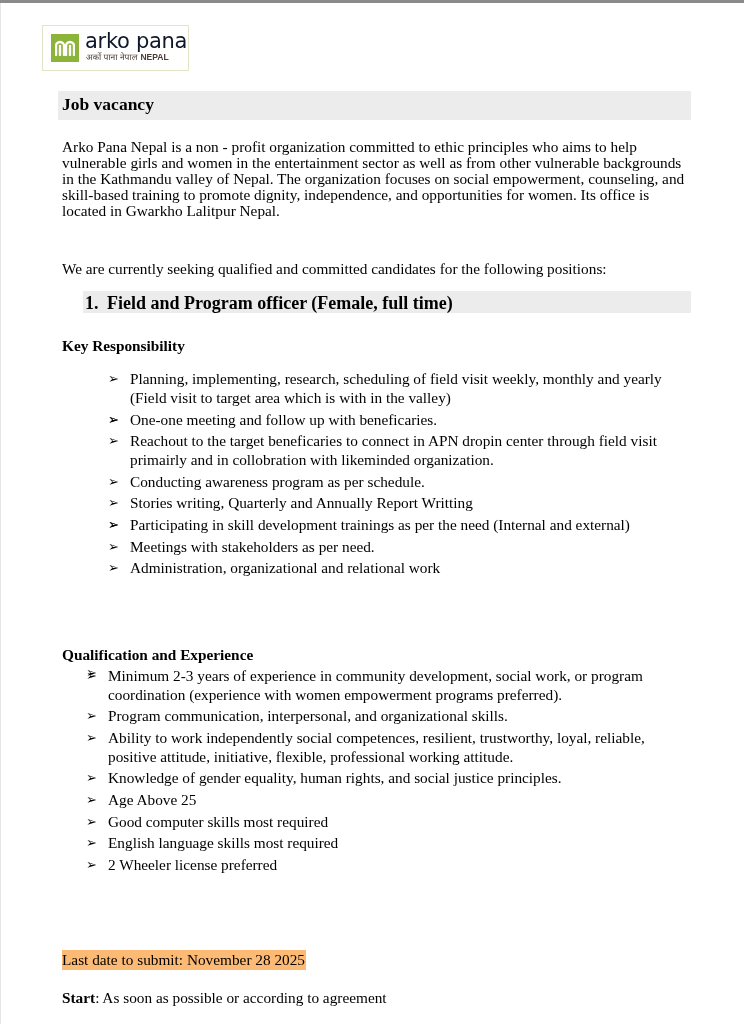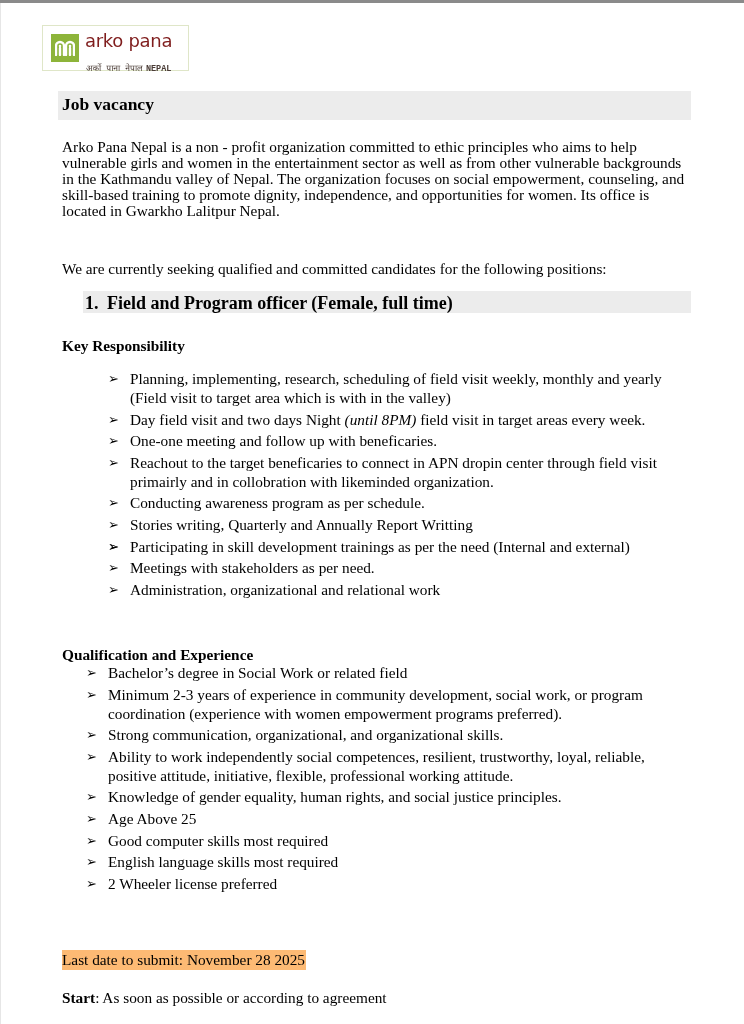--- a/index.html
+++ b/index.html
@@ -43,29 +43,29 @@
       left: 8px; top: 8px;
       width: 28px; height: 28px;
       background: #8db43a;
       display: flex; align-items: center; justify-content: center;
     }
     .logo-mark svg { display: block; }
     .logo-name {
       position: absolute;
       left: 42px; top: 3px;
       font-family: "DejaVu Sans", "Liberation Sans", sans-serif;
-      font-size: 18px;
+      font-size: 21px;
       line-height: 24px;
-      color: #7f1d1d;
+      color: #0f172a;
       letter-spacing: -0.3px;
     }
     .logo-sub {
       position: absolute;
-      left: 43px; top: 38px;
-      font-family: Liberation Mono, monospace;
+      left: 43px; top: 26px;
+      font-family: Liberation Sans, sans-serif;
       font-size: 8.5px;
       line-height: 11px;
       color: #4a3c36;
       white-space: nowrap;
     }
     .logo-sub b { font-weight: bold; margin-left: 3px; }
     .title-bar {
       position: absolute;
       left: 58px; top: 91px;
       width: 633px; height: 29px;
@@ -169,36 +169,36 @@
 
 <p class="para intro">Arko Pana Nepal is a non - profit organization committed to ethic principles who aims to help vulnerable girls and women in the entertainment sector as well as from other vulnerable backgrounds in the Kathmandu valley of Nepal. The organization focuses on social empowerment, counseling, and skill-based training to promote dignity, independence, and opportunities for women. Its office is located in Gwarkho Lalitpur Nepal.</p>
 <p class="para seeking">We are currently seeking qualified and committed candidates for the following positions:</p>
 
 <div class="position-bar"></div>
 <div class="position-title"><span class="num">1.</span><span>Field and Program officer (Female, full time)</span></div>
 
 <div class="section-head key-head">Key Responsibility</div>
 <ul class="arrow-list resp-list">
   <li><span class="bullet">➢</span><span>Planning, implementing, research, scheduling of field visit weekly, monthly and yearly (Field visit to target area which is with in the valley)</span></li>
-  <li><span class="bullet">➢</span><span><span>Day field visit and two days Night </span><em>(until 8PM)</em><span> field visit in target areas every week.</span></span></li>
+  <li><span class="bullet">➢</span></li>
   <li><span class="bullet">➢</span><span>One-one meeting and follow up with beneficaries.</span></li>
   <li><span class="bullet">➢</span><span>Reachout to the target beneficaries to connect in APN dropin center through field visit primairly and in collobration with likeminded organization.</span></li>
   <li><span class="bullet">➢</span><span>Conducting awareness program as per schedule.</span></li>
   <li><span class="bullet">➢</span><span>Stories writing, Quarterly and Annually Report Writting</span></li>
   <li><span class="bullet">➢</span></li>
   <li><span class="bullet">➢</span><span>Participating in skill development trainings as per the need (Internal and external)</span></li>
   <li><span class="bullet">➢</span><span>Meetings with stakeholders as per need.</span></li>
   <li><span class="bullet">➢</span><span>Administration, organizational and relational work</span></li>
 </ul>
 
 <div class="section-head qual-head">Qualification and Experience</div>
 <ul class="arrow-list qual-list">
-  <li><span class="bullet">➢</span><span>Bachelor’s degree in Social Work or related field</span></li>
+  <li><span class="bullet">➢</span></li>
   <li><span class="bullet">➢</span><span>Minimum 2-3 years of experience in community development, social work, or program coordination (experience with women empowerment programs preferred).</span></li>
-  <li><span class="bullet">➢</span><span>Strong communication, organizational, and organizational skills.</span></li>
+  <li><span class="bullet">➢</span><span>Program communication, interpersonal, and organizational skills.</span></li>
   <li><span class="bullet">➢</span><span>Ability to work independently social competences, resilient, trustworthy, loyal, reliable, positive attitude, initiative, flexible, professional working attitude.</span></li>
   <li><span class="bullet">➢</span><span>Knowledge of gender equality, human rights, and social justice principles.</span></li>
   <li><span class="bullet">➢</span><span>Age Above 25</span></li>
   <li><span class="bullet">➢</span><span>Good computer skills most required</span></li>
   <li><span class="bullet">➢</span><span>English language skills most required</span></li>
   <li><span class="bullet">➢</span><span>2 Wheeler license preferred</span></li>
 </ul>
 
 <div class="deadline">Last date to submit: November 28 2025</div>
 <div class="start"><b>Start</b><span>:  As soon as possible or according to agreement</span></div>

